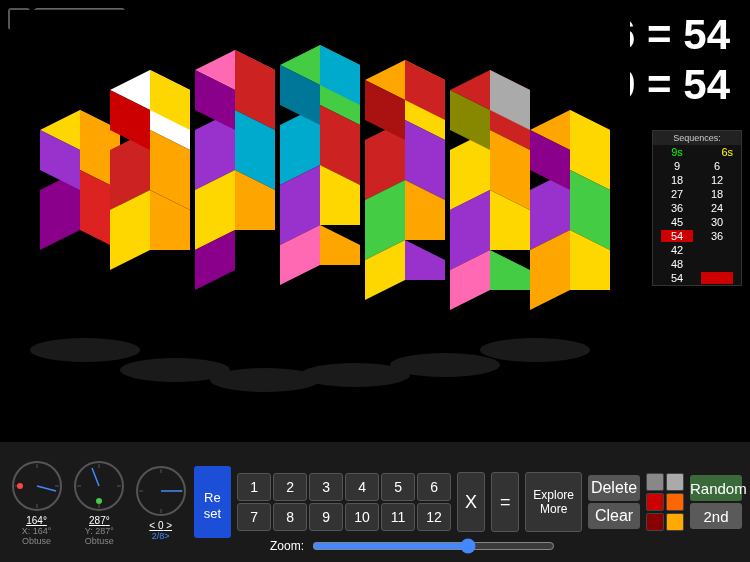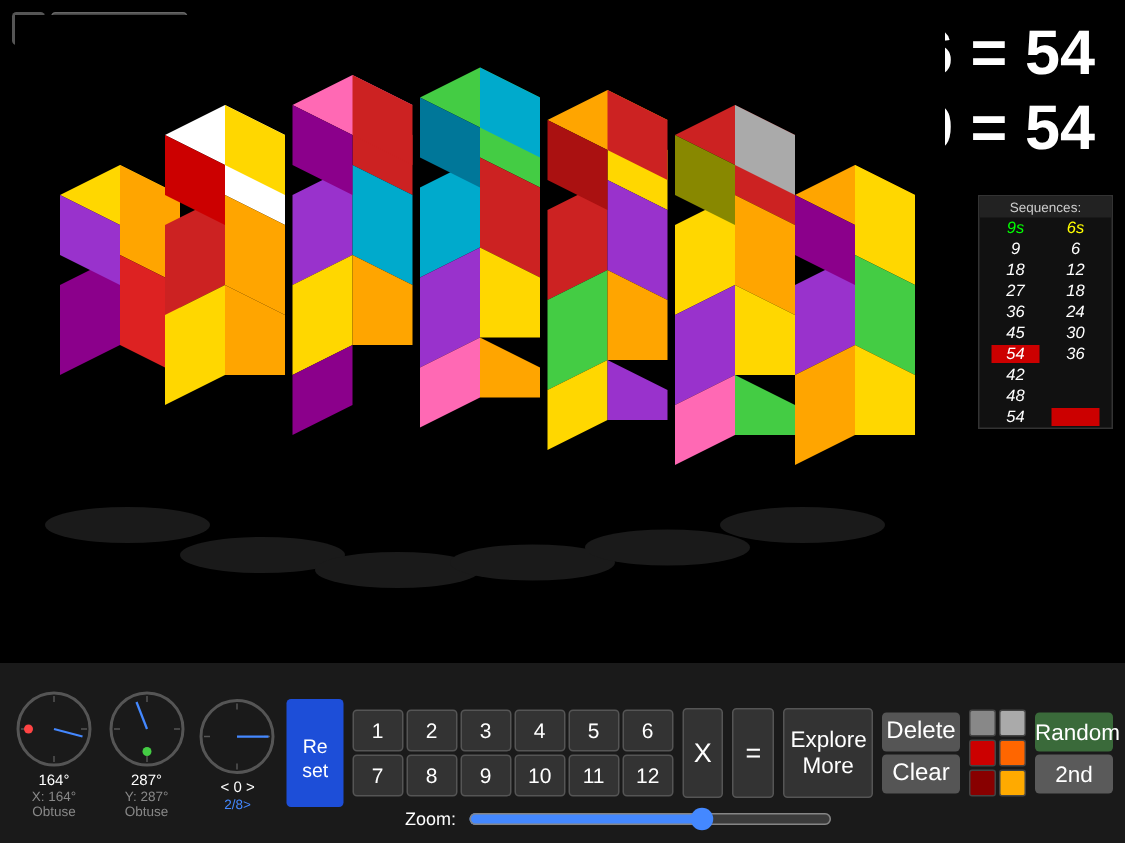--- a/index.html
+++ b/index.html
@@ -40,26 +40,25 @@
       color: #ccc;
       padding: 2px 4px;
       background: #222;
       font-size: 10px;
     }
     .seq-col-header {
       color: #aaa;
       font-size: 10px;
     }
     .seq-col-header.green { color: #0f0; }
-    .seq-col-header.yellow { color: #ff0; }
+    .seq-col-header.yellow { color: #ff0; text-align: right; }
     .seq-row {
       display: flex;
       justify-content: space-around;
       padding: 1px 4px;
-      font-style: italic;
     }
     .seq-cell {
       color: white;
       width: 32px;
       text-align: center;
       font-size: 11px;
     }
     .seq-cell.highlighted {
       background: #c00;
       color: white;
@@ -104,20 +103,21 @@
     .dial-container {
       display: flex;
       flex-direction: column;
       align-items: center;
     }
     .dial-label {
       color: white;
       font-size: 10px;
       text-align: center;
       margin-top: 2px;
+      text-decoration: underline;
     }
     .dial-sublabel {
       color: #888;
       font-size: 9px;
       text-align: center;
     }
 
     
     #reset-btn {
       background: #1d4ed8;
@@ -163,21 +163,21 @@
       align-items: center;
       justify-content: center;
       border-radius: 3px;
     }
 
     
     #explore-btn {
       background: #333;
       color: white;
       border: 1px solid #555;
-      font-size: 15px;
+      font-size: 12px;
       cursor: pointer;
       width: 60px;
       height: 60px;
       text-align: center;
       border-radius: 3px;
       padding: 4px;
     }
 
     
     #delete-clear-area {

